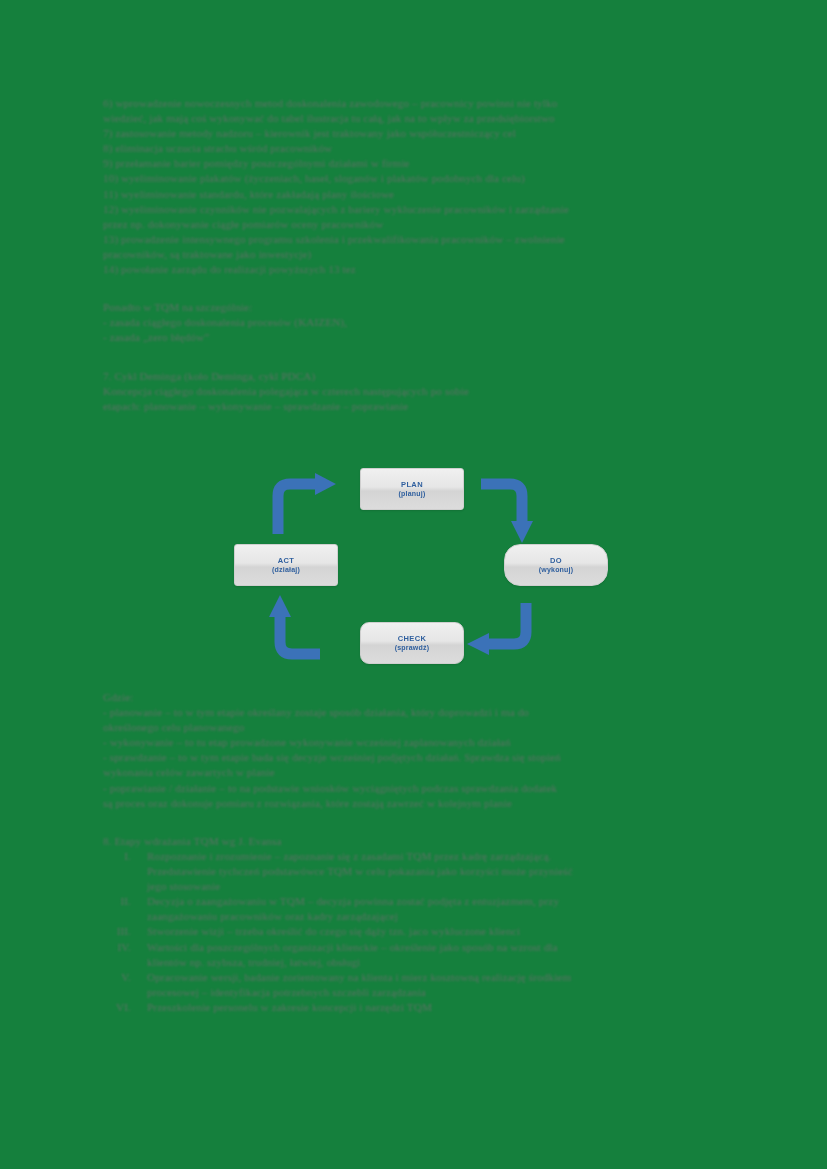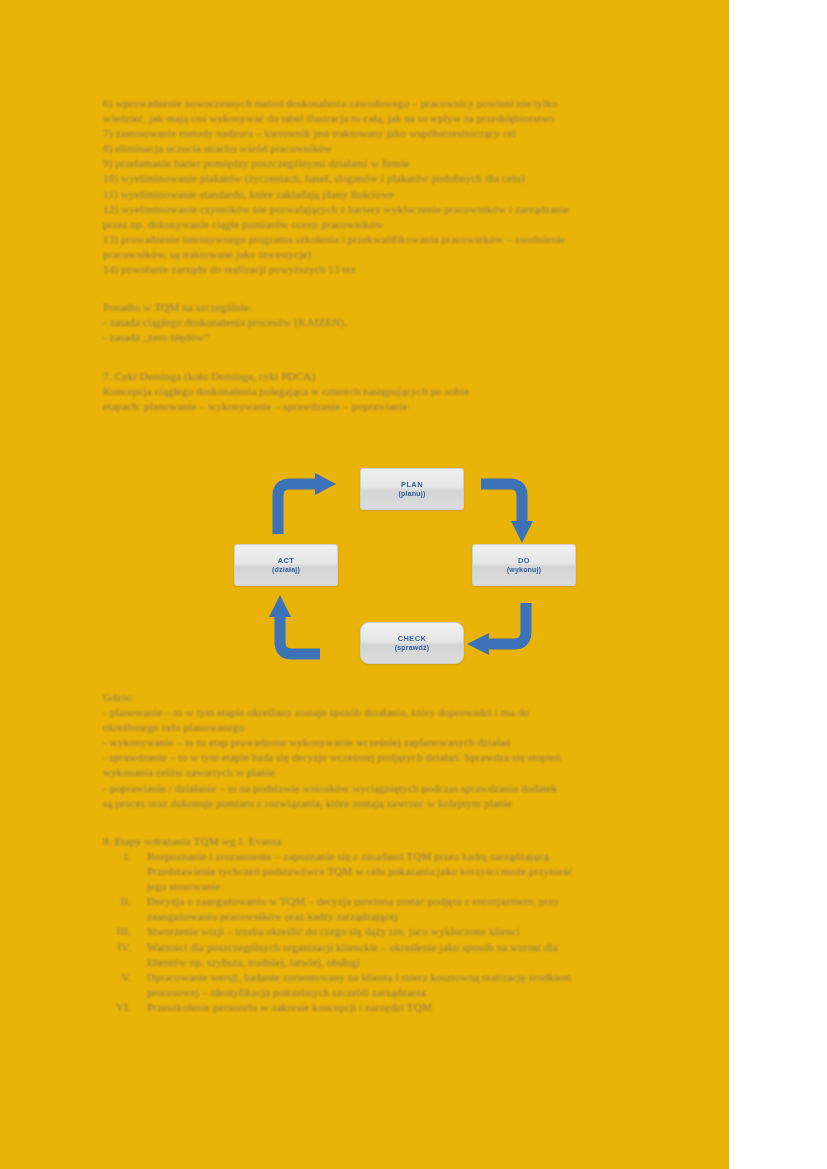--- a/index.html
+++ b/index.html
@@ -6,23 +6,23 @@
     margin: 0;
     padding: 0;
     background: #ffffff;
   }
   body {
     font-family: "Liberation Serif", "DejaVu Serif", serif;
     color: #4a4a4a;
   }
   .page {
     position: relative;
-    width: 729px;
+    width: 827px;
     height: 1169px;
-    background: #eab308;
+    background: #15803d;
     overflow: hidden;
     box-sizing: border-box;
   }
   .content {
     position: absolute;
     left: 103px;
     top: 96px;
     width: 620px;
   }
 
@@ -100,21 +100,21 @@
   .pdca-box .l2 {
     font-family: "Liberation Sans", sans-serif;
     font-size: 7px;
     font-weight: bold;
     color: #2f5f9e;
     letter-spacing: 0.2px;
     line-height: 9px;
     filter: blur(0.75px);
   }
   .box-plan  { left: 128px; top: 6px; }
-  .box-do    { left: 240px; top: 82px; }
+  .box-do    { left: 272px; top: 82px; border-radius: 16px; }
   .box-check { left: 128px; top: 160px; border-radius: 9px; }
   .box-act   { left: 2px;  top: 82px; }
 
   .arrow {
     position: absolute;
     filter: blur(0.7px);
   }
   .arr-tl { left: 38px;  top: 10px;  }
   .arr-tr { left: 248px; top: 14px;  }
   .arr-br { left: 232px; top: 140px; }

